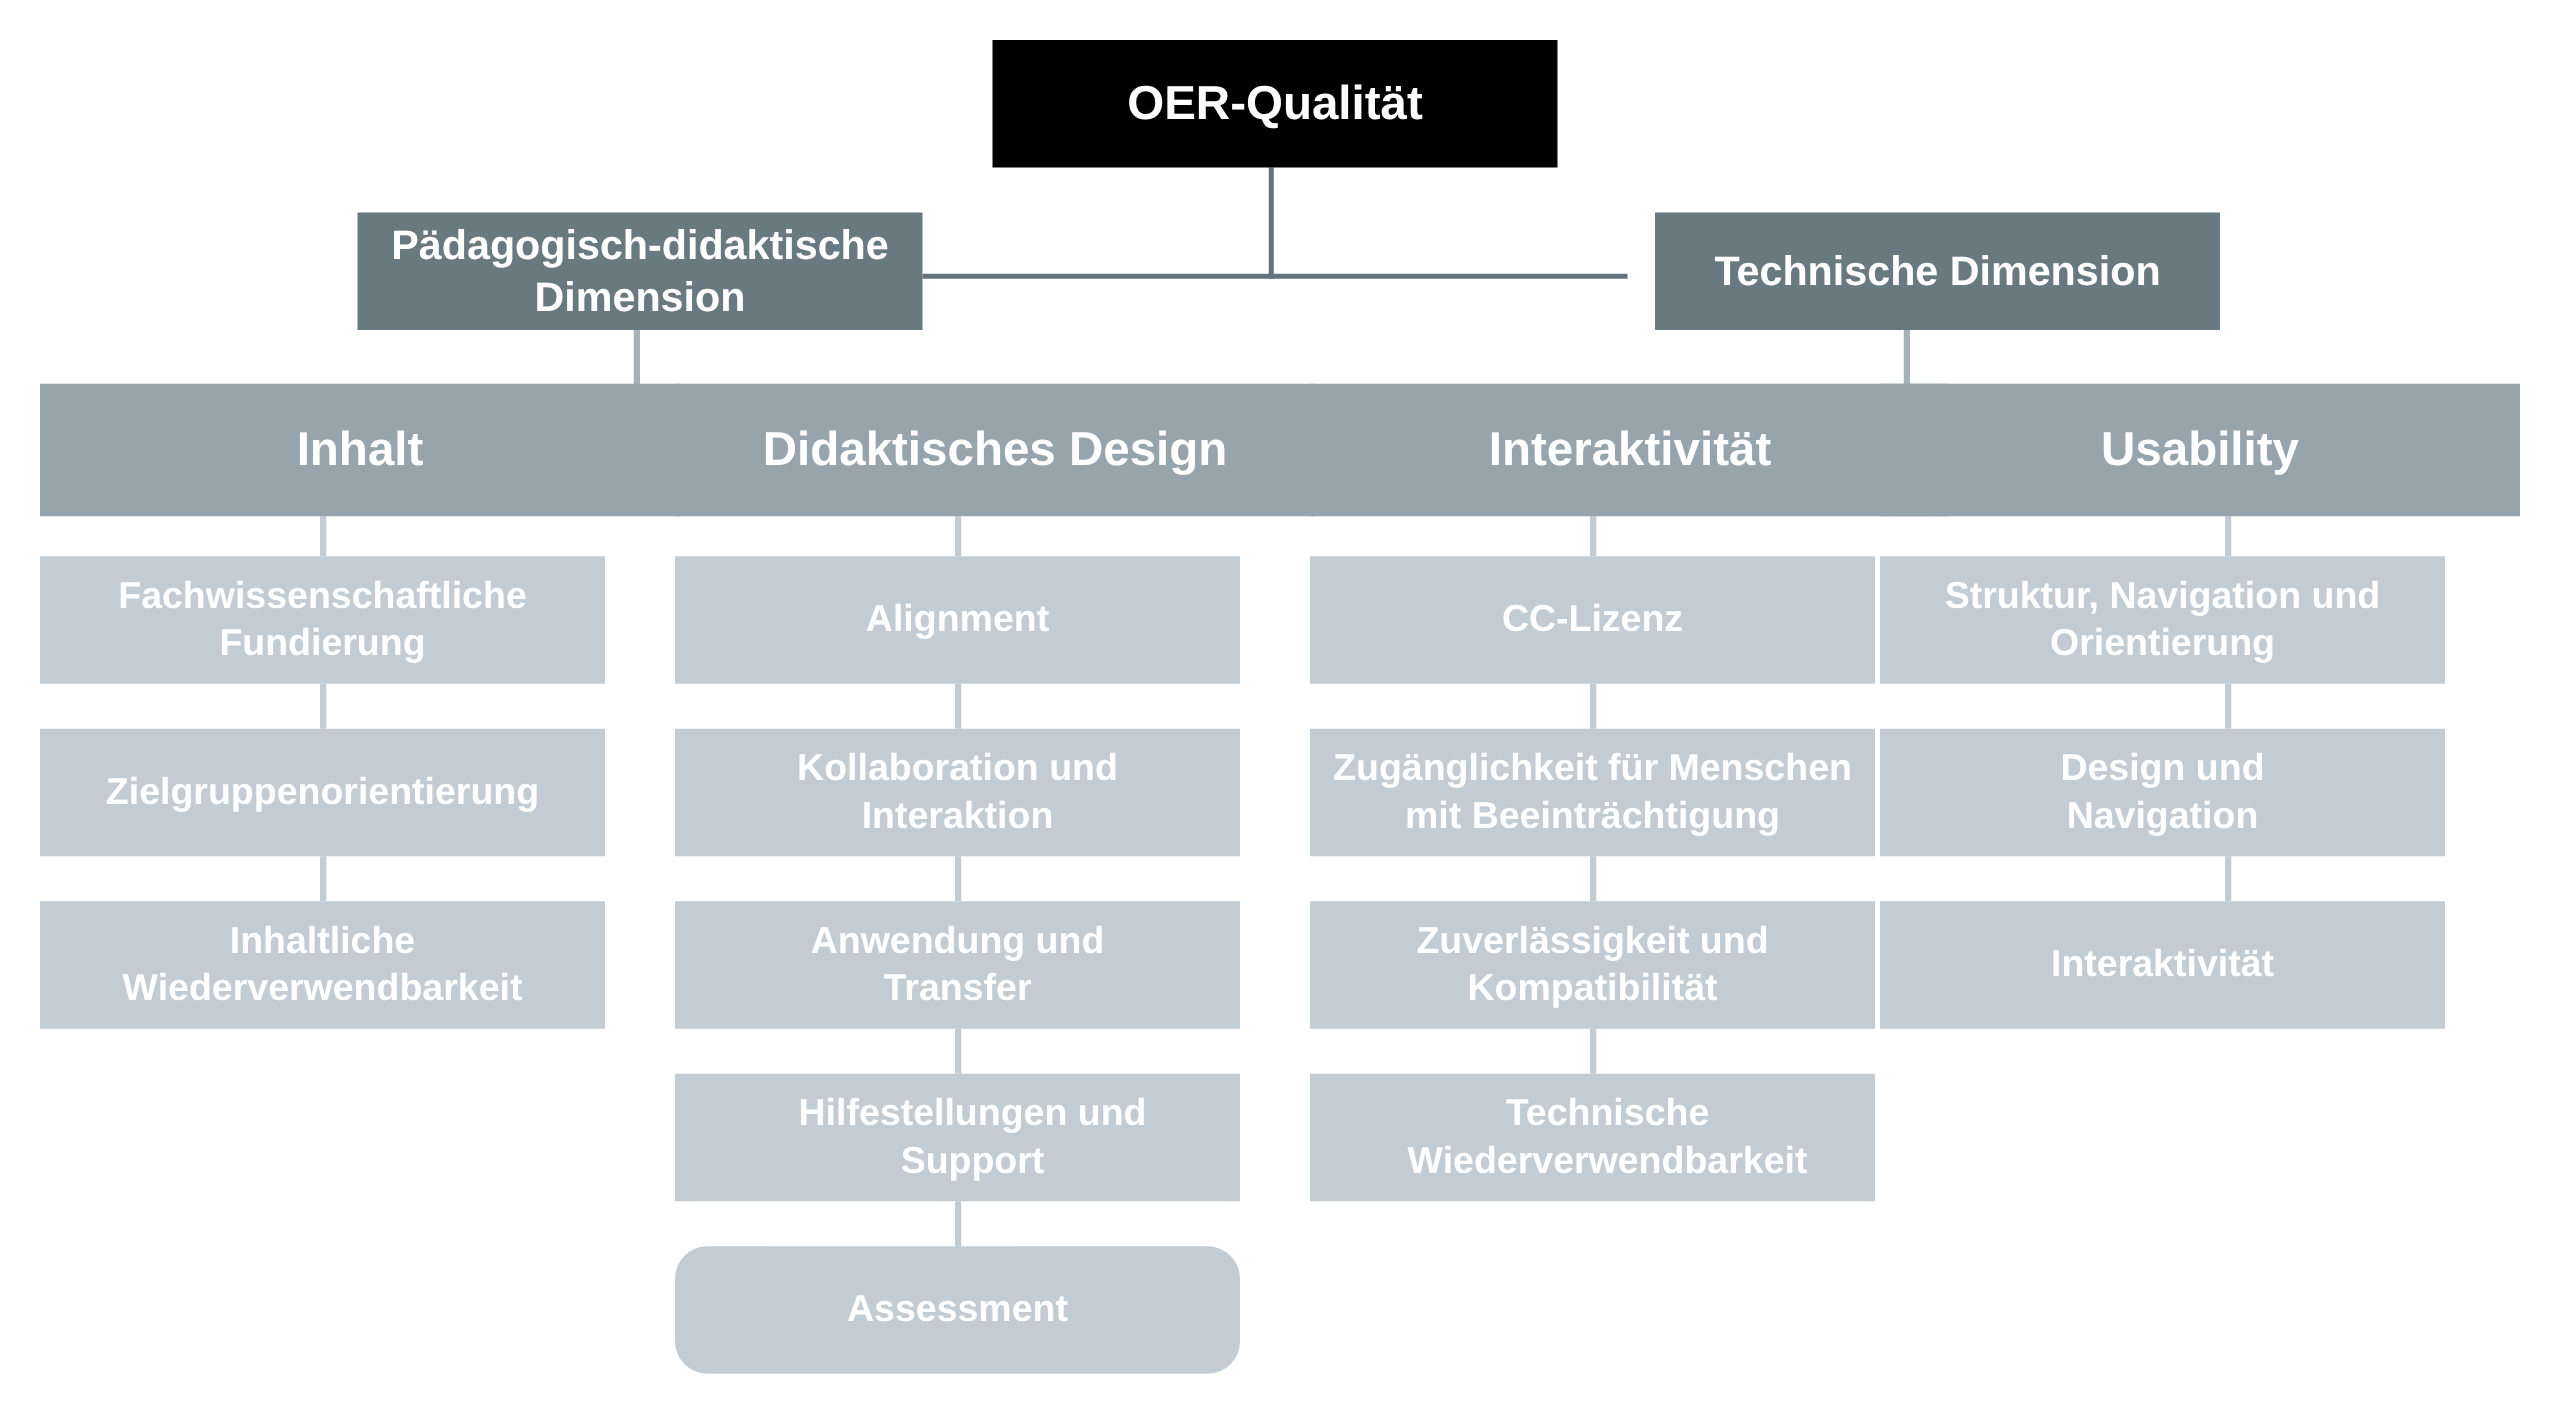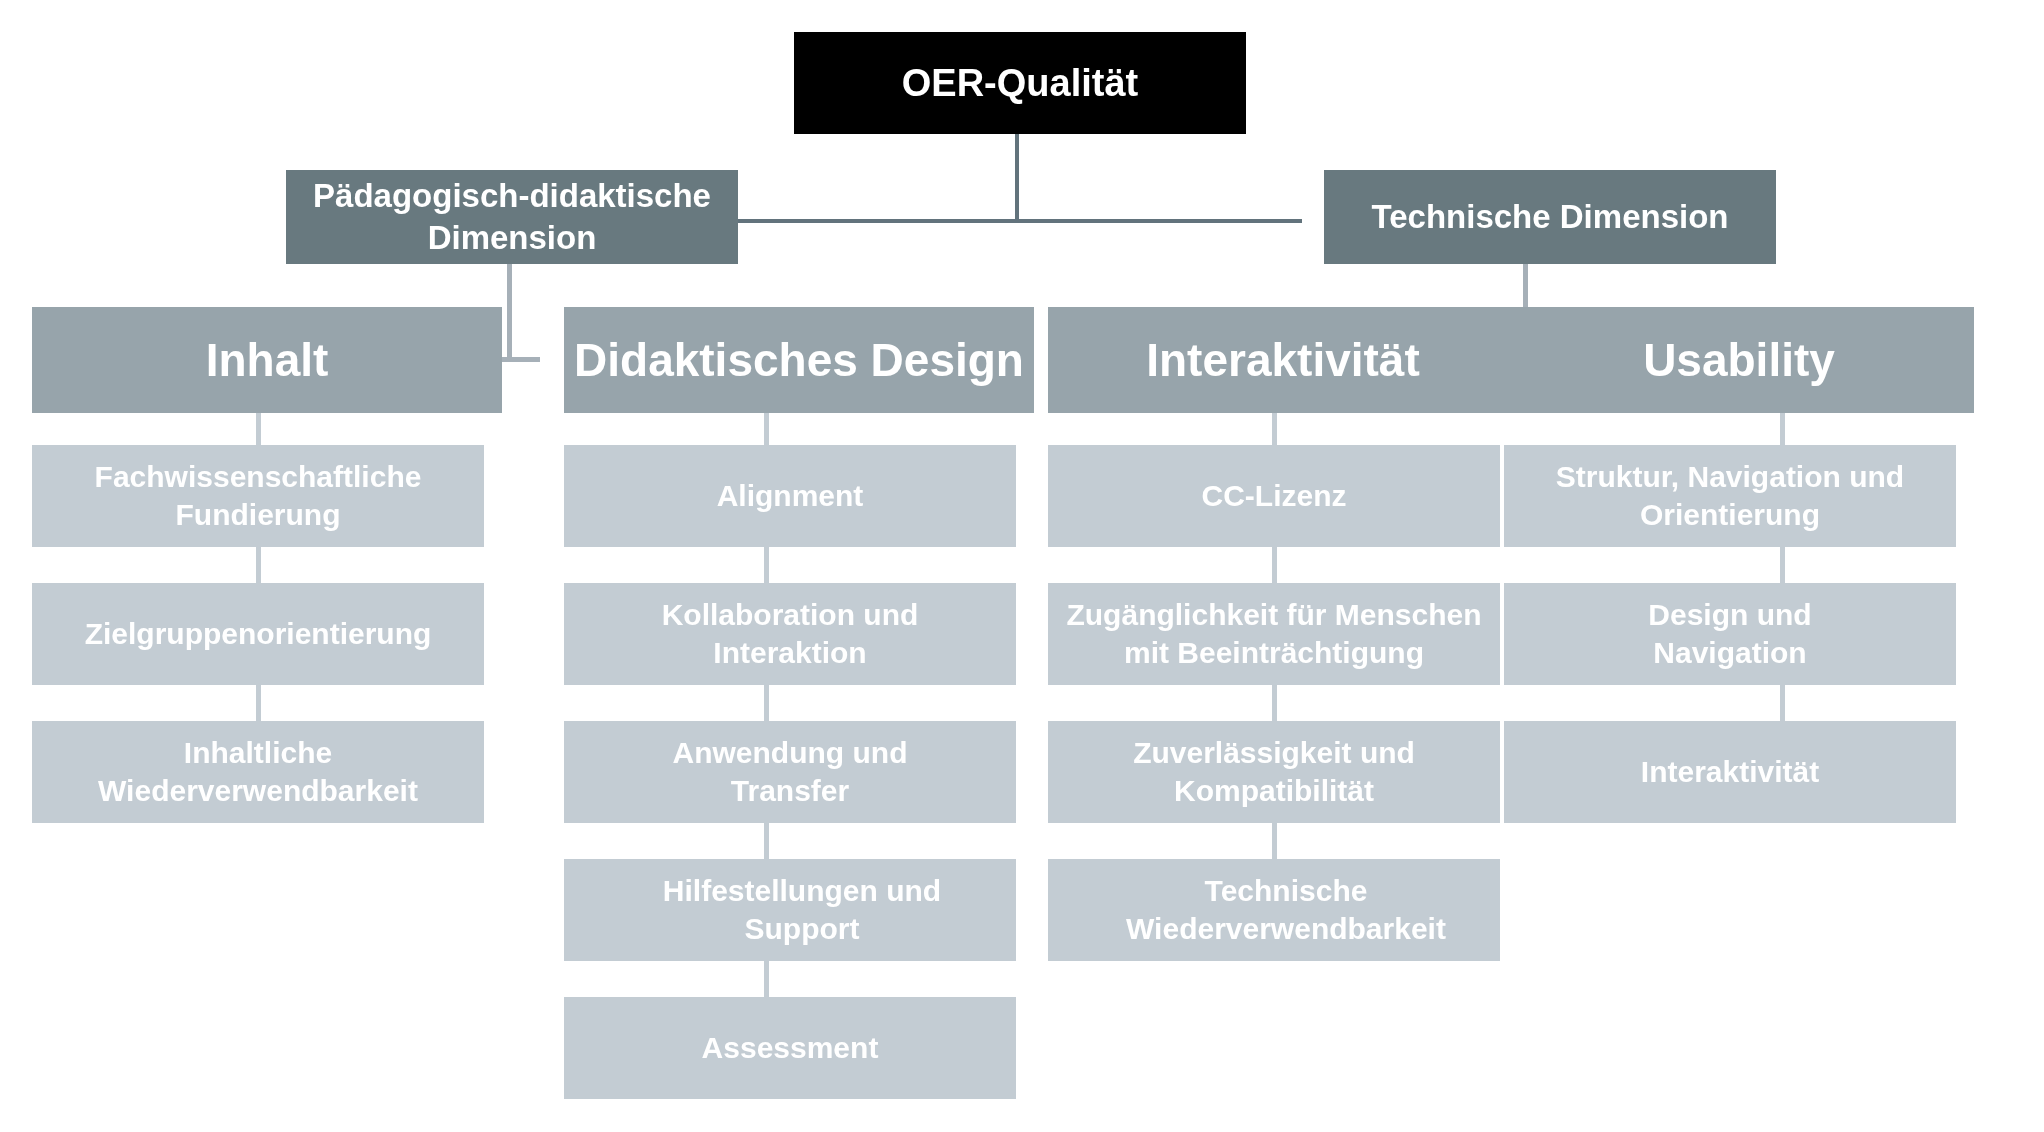--- a/index.html
+++ b/index.html
@@ -32,38 +32,38 @@
     left: 794px; top: 32px; width: 452px; height: 102px;
     background: #000000;
     font-size: 38px;
   }
   .box.dim {
     top: 170px; width: 452px; height: 94px;
     background: #68797f;
     font-size: 33px;
   }
   .box.l3 {
-    top: 307px; width: 470px; height: 106px;
+    top: 307px; width: 512px; height: 106px;
     background: #97a4ab;
-    font-size: 46px;
+    font-size: 38px;
   }
   .box.l4 {
     width: 452px; height: 102px;
     background: #c3ccd3;
     font-size: 30px;
   }
   .col-1 { left: 32px; }
-  .col-2 { left: 564px; text-align: center; }
+  .col-2 { left: 540px; text-align: center; }
   .col-3 { left: 1048px; }
   .col-4 { left: 1504px; }
   .row-a { top: 445px; }
   .row-b { top: 583px; }
   .row-c { top: 721px; }
   .row-d { top: 859px; padding-left: 30px; }
-  .row-e { top: 997px; }
+  .row-e { top: 997px; border-radius: 26px; }
   .conn {
     position: absolute;
   }
   .conn.dark  { background: #62737c; }
   .conn.mid   { background: #a6b0b8; }
   .conn.light { background: #c3ccd3; }
 </style>
 </head>
 <body>
 

